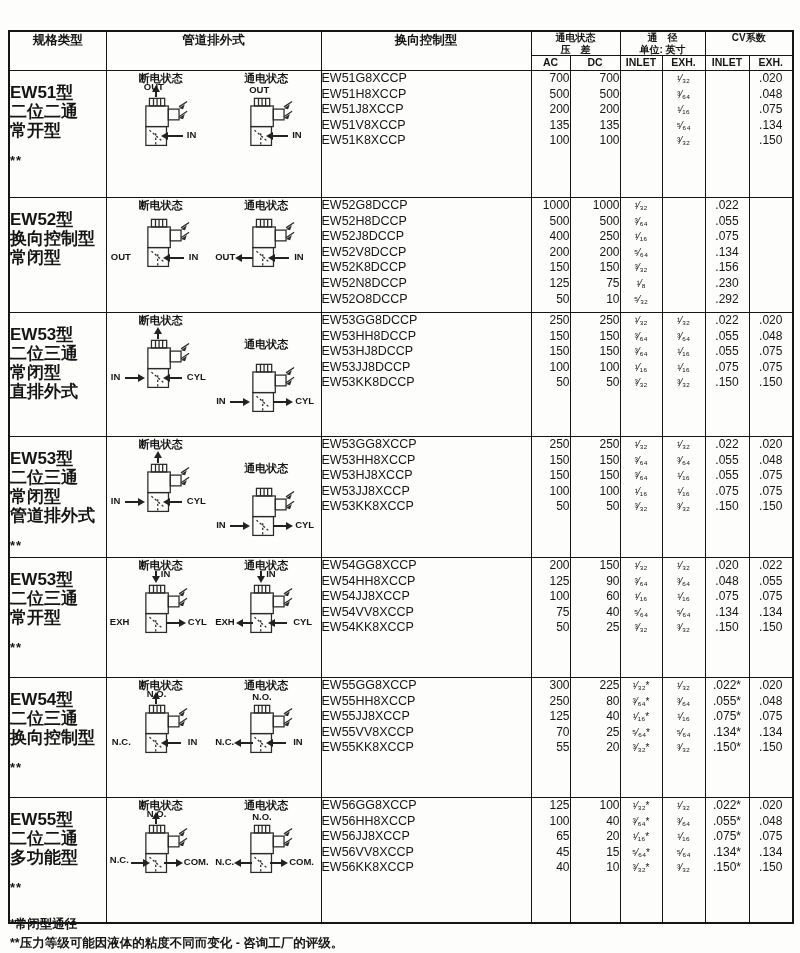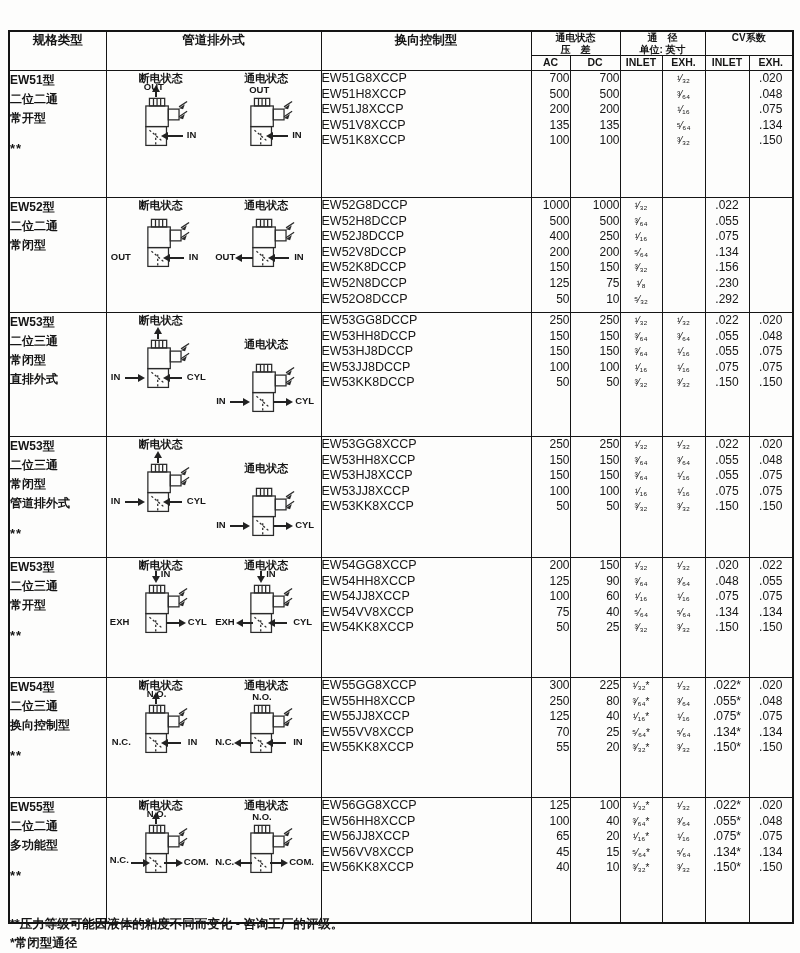--- a/index.html
+++ b/index.html
@@ -15,21 +15,21 @@
     border-collapse:collapse;table-layout:fixed;
     border:2px solid #151515;
   }
   table.spec th,table.spec td{border:1px solid #151515;padding:0;vertical-align:top;}
   
   th.h-main{font-size:12.5px;font-weight:bold;text-align:center;vertical-align:middle;}
   th.h-group{font-size:10px;font-weight:bold;text-align:center;vertical-align:middle;line-height:11.5px;height:15px;white-space:pre;}
   th.h-sub{font-size:10.5px;font-weight:bold;text-align:center;vertical-align:middle;height:14px;}
   
   td.spec-cell{padding:9px 3px 0 8px;}
-  .spec-lines{font-size:12px;font-weight:bold;line-height:19px;white-space:pre-line;}
+  .spec-lines{font-size:17px;font-weight:bold;line-height:19px;white-space:pre-line;margin-top:12px;}
   .star{font-size:13px;font-weight:bold;margin-top:13px;letter-spacing:1px;}
   td.models{padding:2px 0 0 3px;font-size:12.5px;line-height:15.6px;white-space:pre-line;}
   td.num{padding:3px 8px 0 0;font-size:12px;line-height:15.6px;white-space:pre-line;text-align:right;}
   td.frac{padding:4px 0 0 0;font-size:10px;line-height:15.6px;white-space:pre-line;text-align:center;}
   td.cv{padding:3px 0 0 0;font-size:12px;line-height:15.6px;white-space:pre-line;text-align:center;margin-left:40px;}
   
   td.flow-cell{padding:3px 0 0 0;}
   .flow-wrap{display:flex;justify-content:space-evenly;align-items:flex-start;}
   .diagram{position:relative;width:102px;height:96px;flex:0 0 auto;}
   .diagram.drop{margin-top:24px;}
@@ -156,21 +156,21 @@
       <td class="cv">.020
 .048
 .075
 .134
 .150</td>
     </tr>
 
     <tr style="height:115px">
       <td class="spec-cell">
         <div class="spec-lines">EW52型
-二位二通
+换向控制型
 常闭型</div>
         <div class="star"></div>
       </td>
       <td class="flow-cell">
         <div class="flow-wrap">
           <div class="diagram">
             <div class="dtitle">断电状态</div>
             <svg class="valve" style="left:26px;top:20px" width="56" height="52" viewBox="0 0 62 58">
                   <use href="#valve-sym"></use>
                 </svg>
@@ -577,16 +577,16 @@
       <td class="cv">.020
 .048
 .075
 .134
 .150</td>
     </tr>
   </tbody>
     </table>
 
   <div class="footnotes">
+    <div>*常闭型通径</div>
     <div>**压力等级可能因液体的粘度不同而变化 - 咨询工厂的评级。</div>
-    <div>*常闭型通径</div>
   </div>
 </div>
 
 </body></html>

